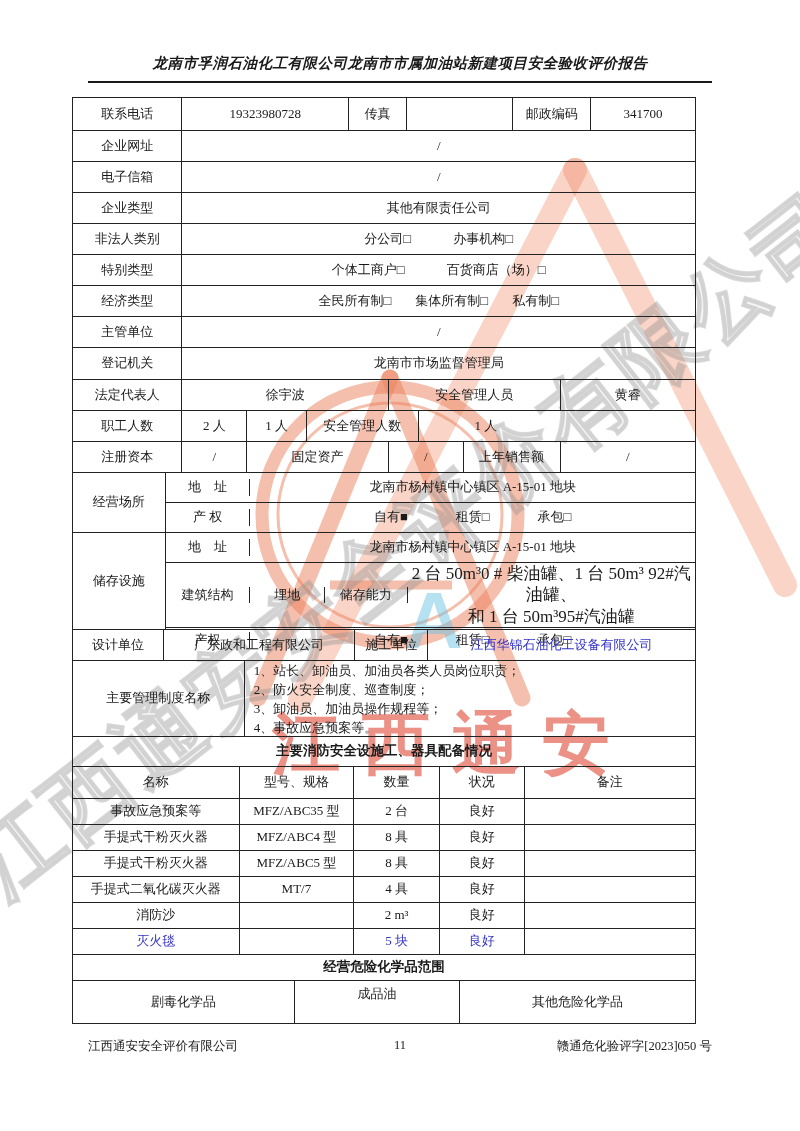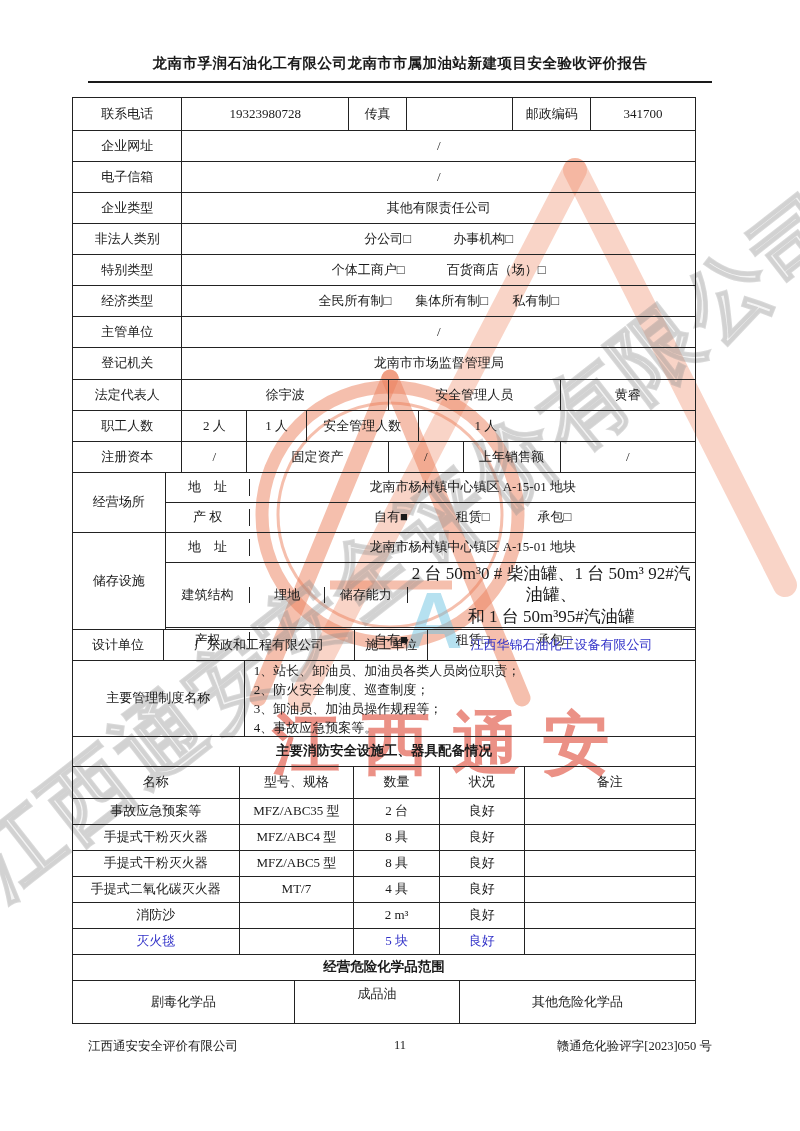--- a/index.html
+++ b/index.html
@@ -1,20 +1,20 @@
 <!DOCTYPE html>
 <html><head>
 <meta charset="utf-8">
 <style>
   html,body{margin:0;padding:0;background:#ffffff;}
   .page{position:relative;width:800px;height:1131px;background:#fff;overflow:hidden;
         font-family:"Liberation Serif","DejaVu Serif",serif;color:#1a1a1a;}
   
   .doc-title{position:absolute;left:88px;top:54px;width:624px;text-align:center;
-             font-weight:bold;font-size:14.5px;letter-spacing:.5px;z-index:3;}
+             font-weight:bold;font-size:14.5px;letter-spacing:.5px;z-index:3;font-style:italic;}
   .header-rule{position:absolute;left:88px;top:81px;width:624px;border-top:2px solid #1a1a1a;z-index:3;}
   .footer{position:absolute;left:88px;top:1038px;width:624px;display:flex;font-size:12.5px;z-index:3;}
   .footer .f-left{flex:1;text-align:left;}
   .footer .f-page{flex:1;text-align:center;}
   .footer .f-right{flex:1;text-align:right;}
   
   .wm{position:absolute;inset:0;z-index:1;pointer-events:none;}
   .wm-diag{position:absolute;left:410px;top:545px;transform:translate(-50%,-50%) rotate(-38deg);
            font-size:86px;font-weight:bold;white-space:nowrap;letter-spacing:4px;
            color:rgba(150,150,150,0.10);-webkit-text-stroke:2px rgba(145,145,145,0.35);}

